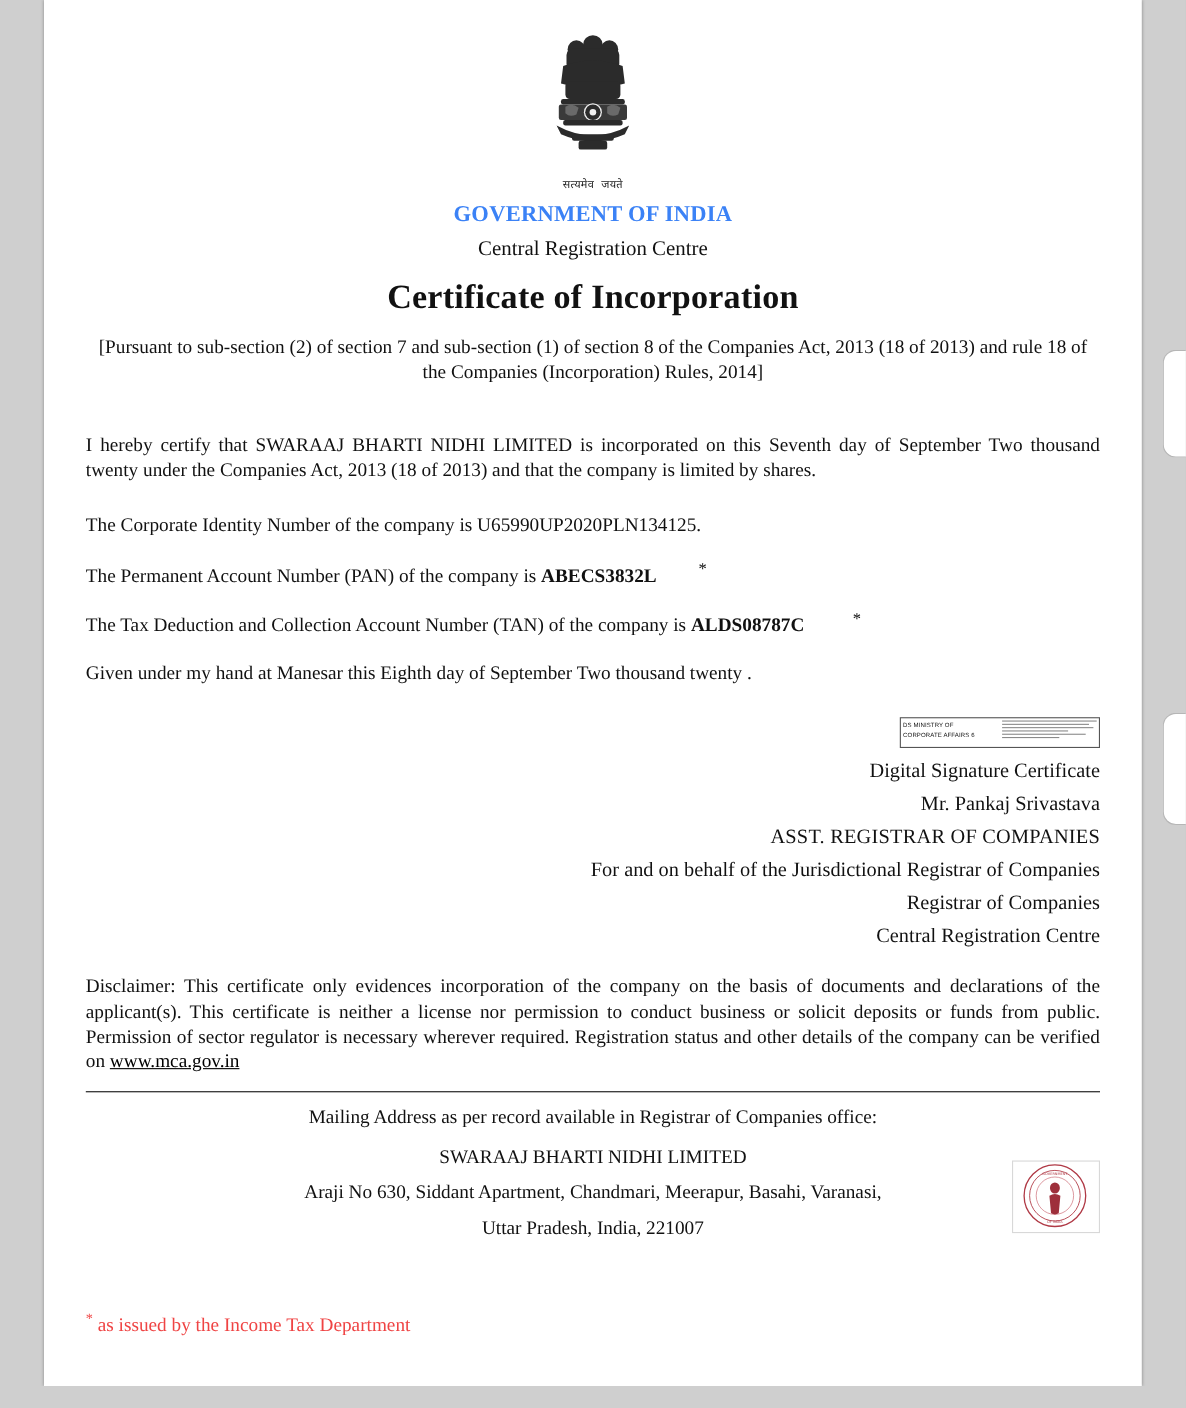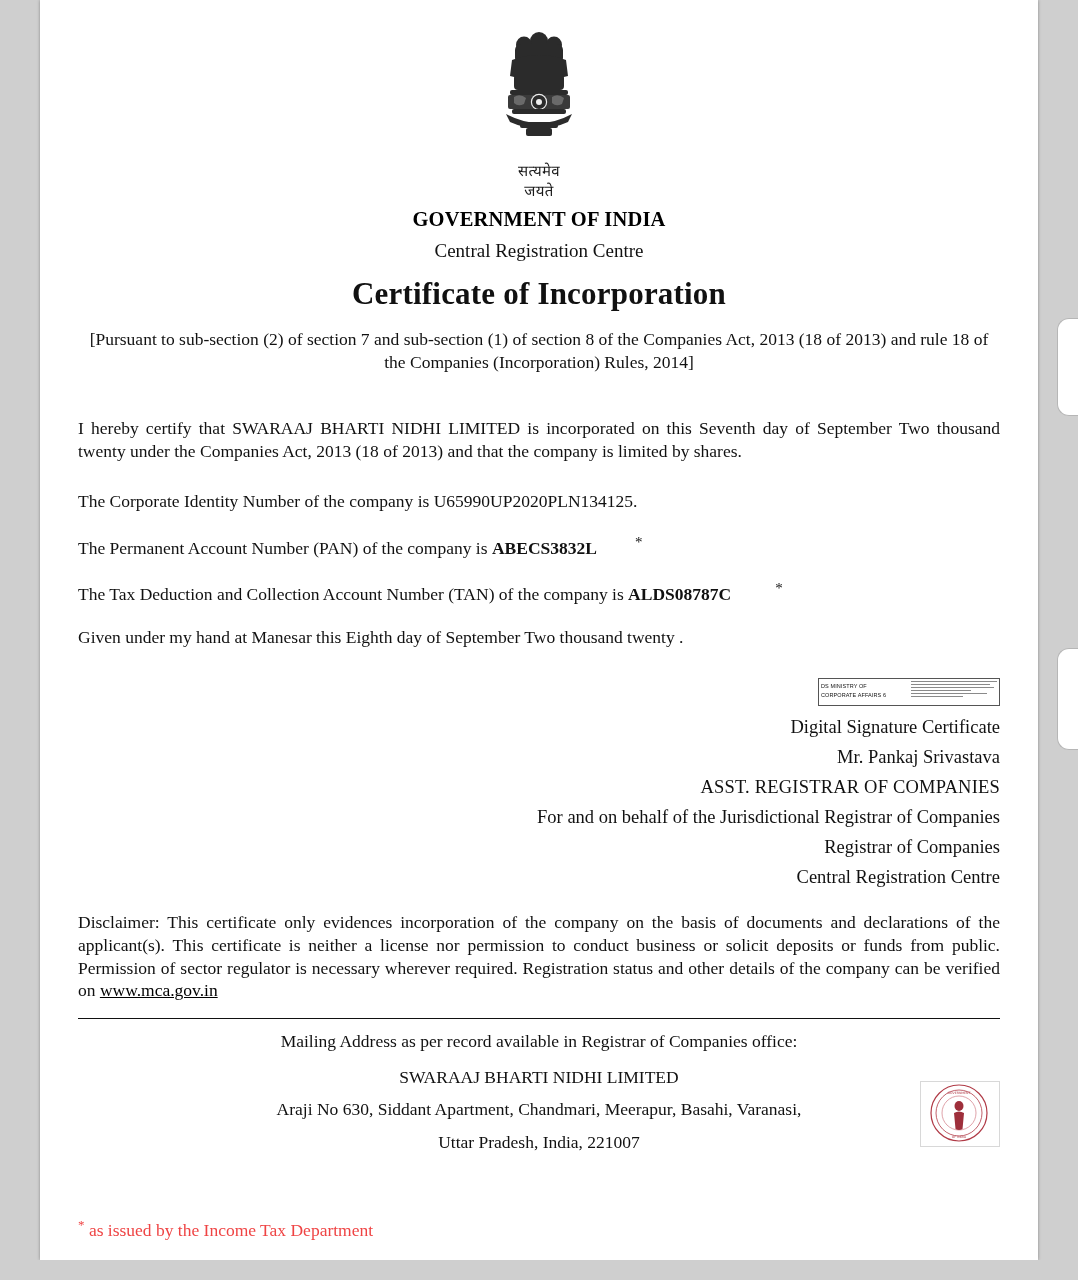--- a/index.html
+++ b/index.html
@@ -38,33 +38,33 @@
     padding-top: 28px;
   }
   .emblem {
     display: inline-block;
     width: 74px;
     height: 136px;
     position: relative;
   }
   .emblem svg { display: block; }
   .emblem-motto {
-    font-family: Liberation Sans, sans-serif;
-    font-size: 15px;
+    font-family: Liberation Mono, monospace;
+    font-size: 10px;
     color: #1a1a1a;
     text-align: center;
     margin-top: -4px;
     letter-spacing: 0.3px;
   }
   .gov-line {
     text-align: center;
     font-weight: bold;
     font-size: 20.5px;
     letter-spacing: 0.2px;
-    color: #000000;
+    color: #3b82f6;
     margin-top: 8px;
   }
   .min-line {
     text-align: center;
     font-weight: bold;
     font-size: 20.5px;
     letter-spacing: 0.2px;
     color: #111;
     margin-top: 1px;
   }

